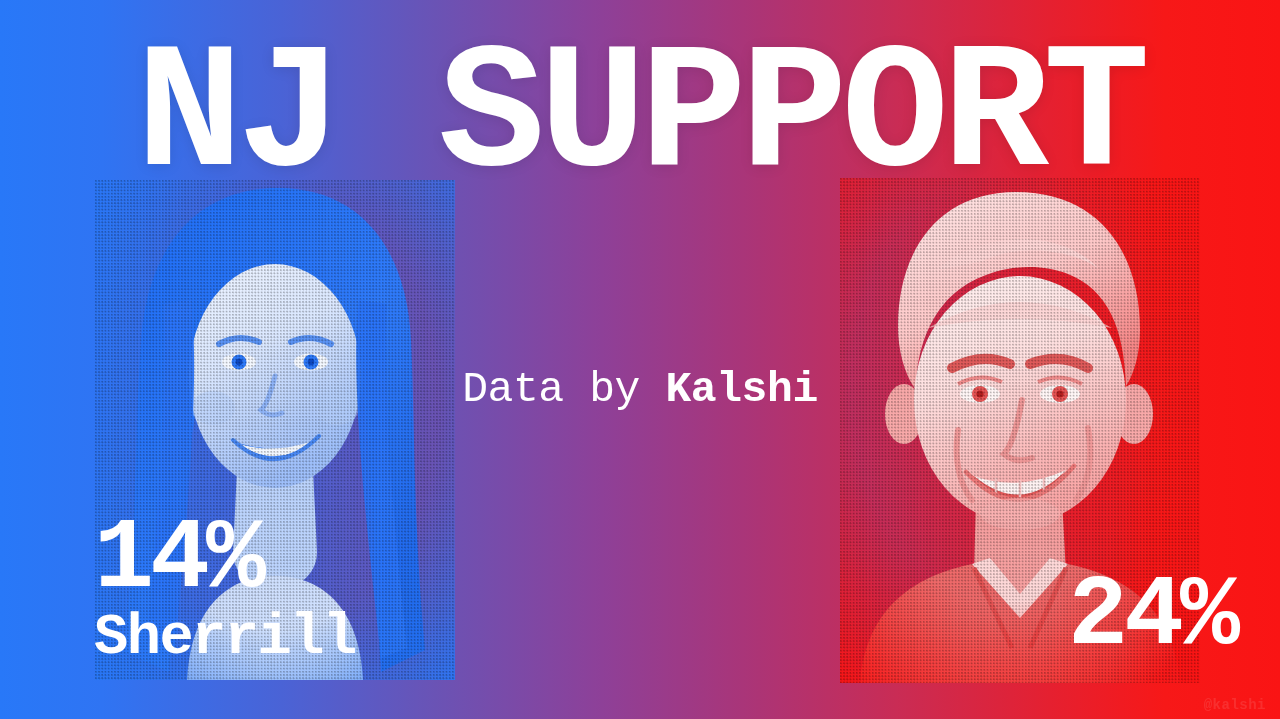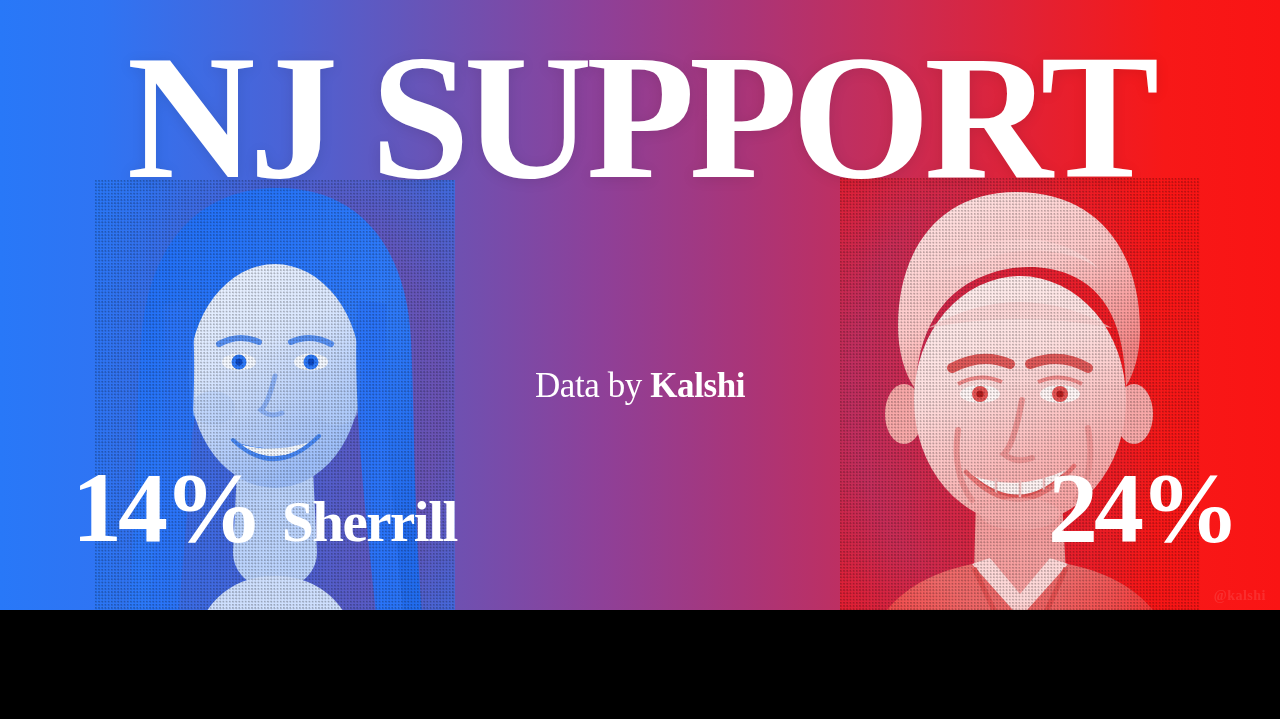--- a/index.html
+++ b/index.html
@@ -4,23 +4,23 @@
 <style>
   html, body {
     margin: 0;
     padding: 0;
     background: #000;
   }
 
   #card {
     position: relative;
     width: 1280px;
-    height: 610px;
+    height: 719px;
     overflow: hidden;
-    font-family: Liberation Serif, serif;
+    font-family: Liberation Mono, monospace;
     background: linear-gradient(
         90deg,
         #2878f8 0%,
         #2f74f3 8%,
         #4a63d6 22%,
         #6a53b5 34%,
         #8e4098 47%,
         #a93579 58%,
         #c92c55 70%,
         #e52030 82%,
@@ -68,39 +68,39 @@
   }
 
   
   #databy {
     position: absolute;
     left: 0;
     right: 0;
     top: 368px;
     text-align: center;
     color: #ffffff;
-    font-size: 35px;
+    font-size: 43px;
     line-height: 1;
     letter-spacing: -0.4px;
     white-space: nowrap;
   }
   #databy .brand { font-weight: bold; }
 
   
   .result {
     position: absolute;
     bottom: 52px;
     color: #ffffff;
     white-space: nowrap;
     line-height: 1;
     display: flex;
     align-items: baseline;
   }
 
-  #result-left  { left: 72px;  }
+  #result-left  { left: 72px; flex-direction: column;  }
   #result-right { right: 44px; }
 
   .pct {
     font-size: 100px;
     font-weight: bold;
     letter-spacing: -4px;
   }
 
   .who {
     font-size: 57px;

